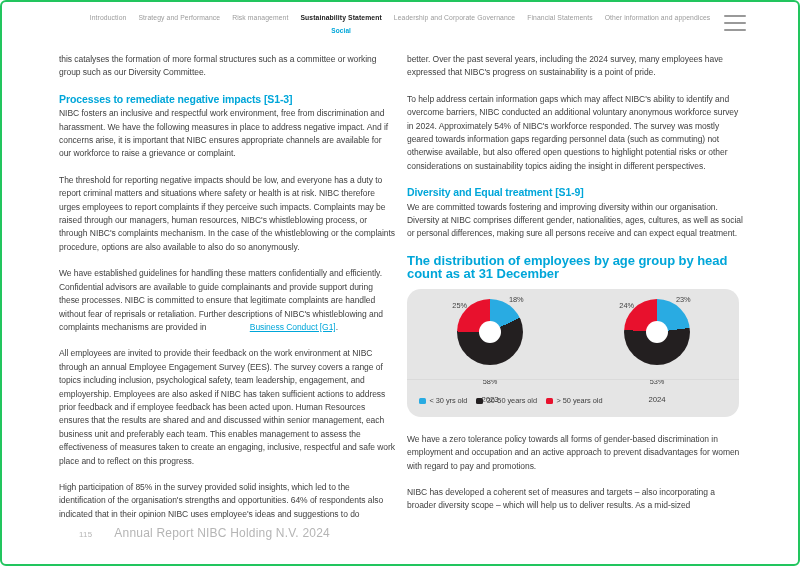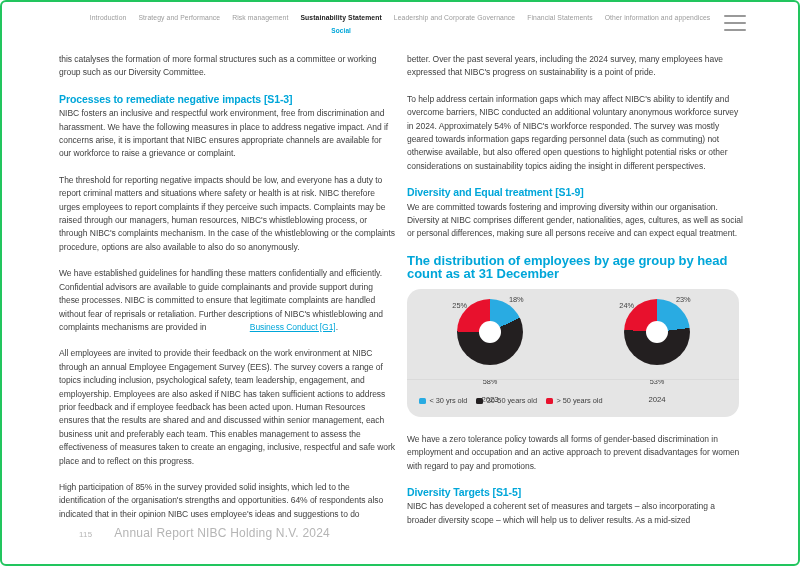--- a/index.html
+++ b/index.html
@@ -165,21 +165,20 @@
             <span>30-50 years old</span>
           </span>
           <span class="legend-item">
             <span class="legend-swatch" style="background: rgb(232, 17, 45);"></span>
             <span>&gt; 50 years old</span>
           </span>
         </div>
     </div>
 
     <p>We have a zero tolerance policy towards all forms of gender-based discrimination in employment and occupation and an active approach to prevent disadvantages for women with regard to pay and promotions.</p>
-    <div class="heading">Diversity Targets [S1-5]</div>
     <p>NIBC has developed a coherent set of measures and targets – also incorporating a broader diversity scope – which will help us to deliver results. As a mid-sized</p>
   </div>
 
   <div class="footer">
     <span class="pagenum">115</span>
     <span class="report">Annual Report NIBC Holding N.V. 2024</span>
   </div>
 
 </div>
 

